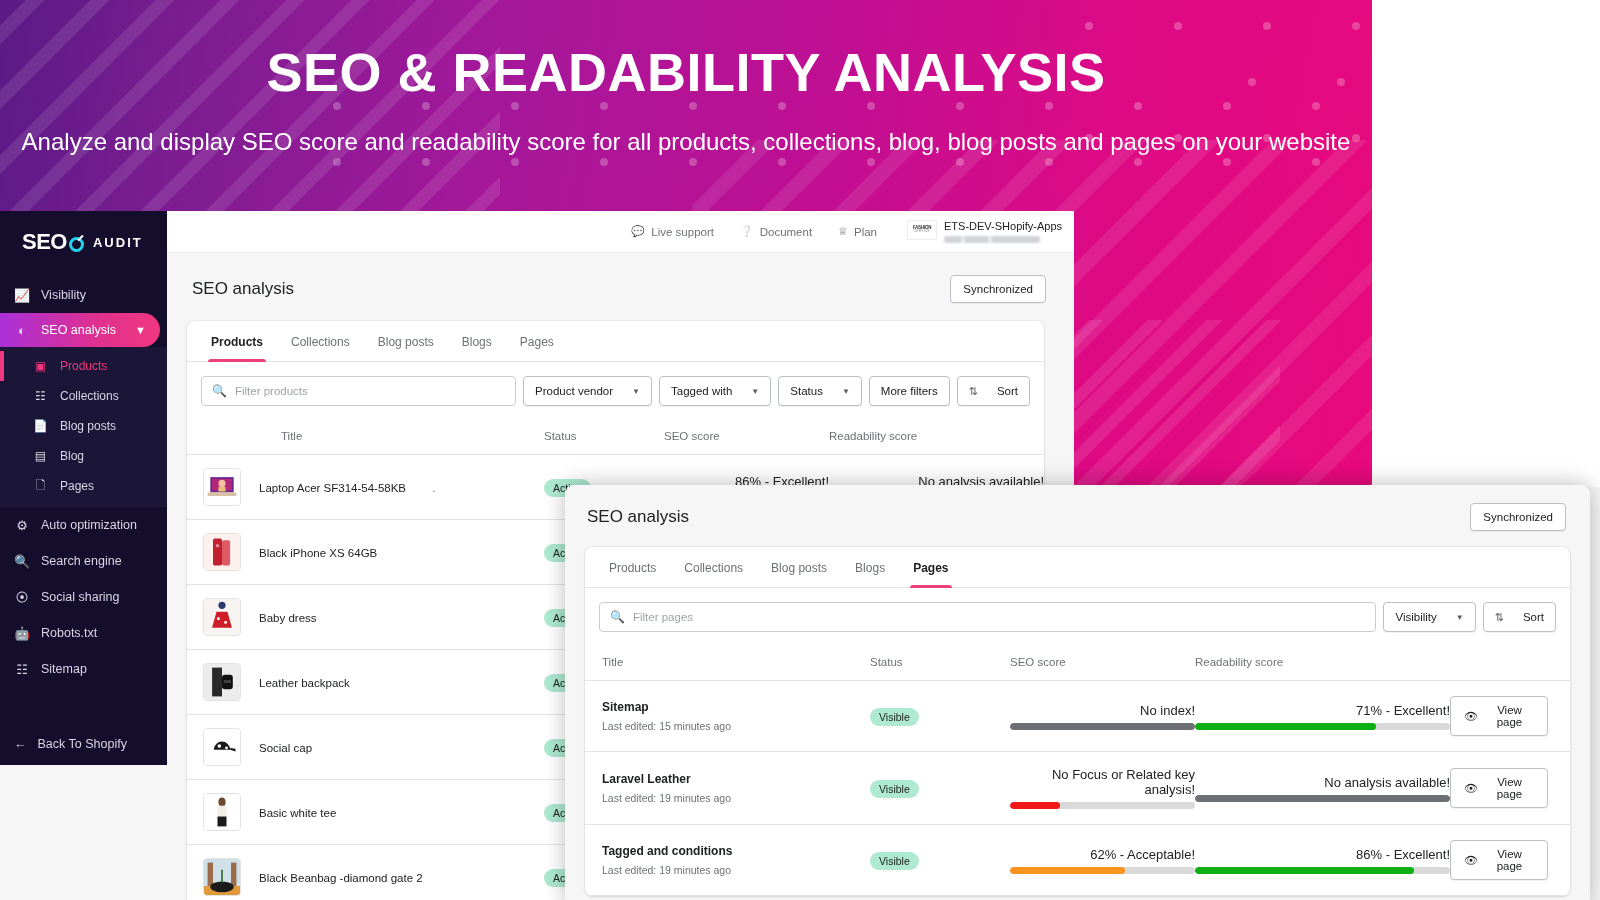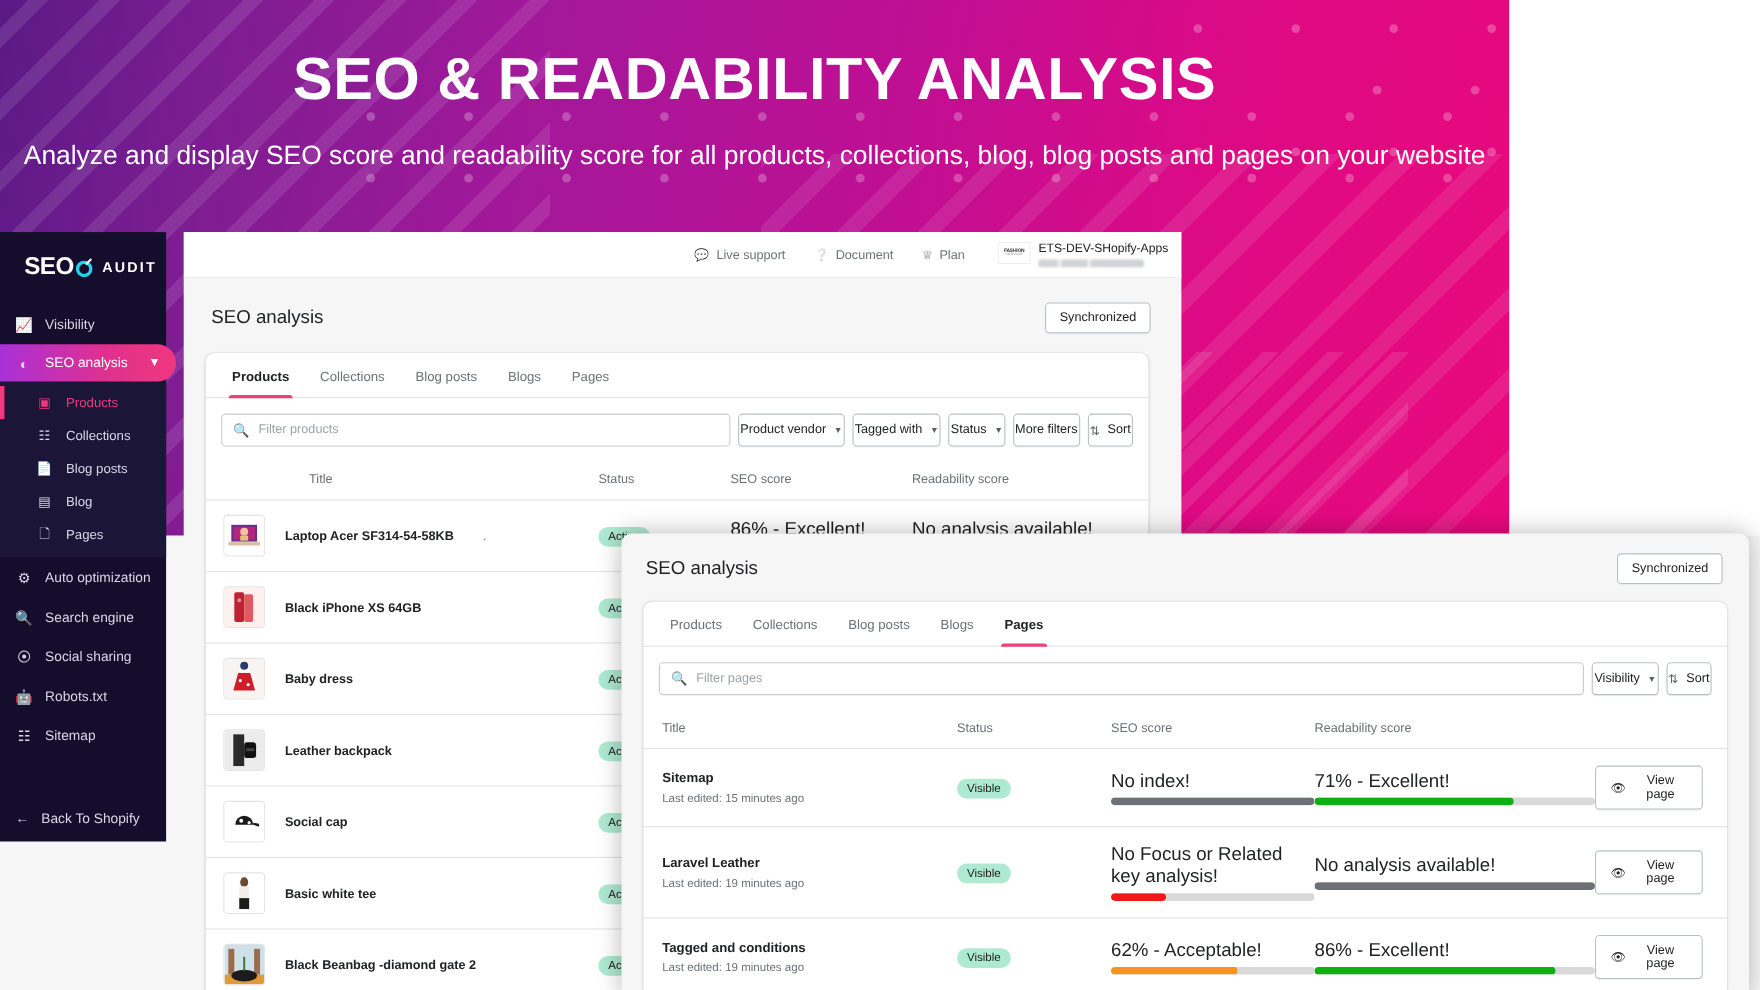--- a/index.html
+++ b/index.html
@@ -51,21 +51,21 @@
     font-size: 54px; font-weight: bold; letter-spacing: 0.5px;
   }
   .banner .subtitle {
     position: absolute; left: 0; right: 0; top: 128px;
     text-align: center; color: #fff;
     font-size: 24px; font-weight: normal;
   }
 
   
   .sidebar {
-    position: absolute; left: 0; top: 211px; width: 151px; height: 554px;
+    position: absolute; left: 0; top: 211px; width: 167px; height: 554px;
     background: #140d2b; color: #e9e6f2; z-index: 6;
   }
   .logo { display: flex; align-items: center; gap: 5px; padding: 18px 0 0 22px; }
   .logo .seo { font-size: 22px; font-weight: bold; color: #fff; letter-spacing: -0.5px; }
   .logo .ocirc {
     width: 15px; height: 15px; border-radius: 50%;
     border: 3px solid #22d3ee; position: relative; margin-left: -3px; top: 2px;
   }
   .logo .ocirc:after {
     content: ""; position: absolute; width: 7px; height: 2px; background: #fff;
@@ -165,44 +165,44 @@
     border: 1px solid #c9cccf; border-radius: 4px; height: 30px; padding: 0 10px;
   }
   .search-field .sico { font-size: 12px; color: #5c5f62; }
   .search-field input {
     border: 0; outline: 0; flex: 1; font-size: 11.5px; color: #202223;
     font-family: "Liberation Sans", sans-serif; background: transparent;
   }
   .search-field input::placeholder { color: #9ea3a7; }
   .fbtn {
     background: #fff; border: 1px solid #babfc3; border-radius: 4px;
-    height: 30px; padding: 0 1px; font-size: 11.5px; color: #202223;
-    display: flex; align-items: center; gap: 7px; cursor: pointer;
+    height: 30px; padding: 0 11px; font-size: 11.5px; color: #202223;
+    display: flex; align-items: center; gap: 19px; cursor: pointer;
     box-shadow: 0 1px 0 rgba(22,29,37,0.05); white-space: nowrap;
   }
   .caret { font-size: 8px; color: #5c5f62; }
 
   table.dt { width: 100%; border-collapse: collapse; }
   table.dt th {
     font-size: 11.5px; color: #6d7175; font-weight: normal; text-align: left;
     padding: 12px 0; border-bottom: 1px solid #e1e3e5;
   }
   table.dt td { padding: 13px 0; border-bottom: 1px solid #e1e3e5; vertical-align: middle; }
   .thumb {
     width: 38px; height: 38px; border: 1px solid #e1e3e5; border-radius: 4px;
     overflow: hidden; margin-left: 16px; background: #fff;
   }
   .thumb svg { display: block; width: 100%; height: 100%; }
-  .prod-title { font-size: 11.5px; font-weight: bold; color: #202223; }
+  .prod-title { font-size: 11.5px; font-weight: normal; color: #202223; }
   .badge {
     display: inline-block; background: #aee9d1; color: #202223;
     border-radius: 10px; font-size: 10.5px; padding: 3px 9px;
   }
   .score-cell { width: 160px; }
-  .score-label { font-size: 17px; color: #202223; margin-bottom: 5px; }
+  .score-label { font-size: 13px; color: #202223; text-align: right; margin-bottom: 5px; }
   .bar { height: 7px; border-radius: 4px; background: #d9d9d9; overflow: hidden; }
   .bar > i { display: block; height: 100%; border-radius: 4px; }
 
   
   .overlay {
     position: absolute; left: 565px; top: 485px; width: 1025px; height: 420px;
     background: #f6f6f7; border-radius: 9px 9px 0 0;
     box-shadow: 0 -3px 22px rgba(0,0,0,0.16), 0 4px 22px rgba(0,0,0,0.12);
     z-index: 9; overflow: hidden;
   }

